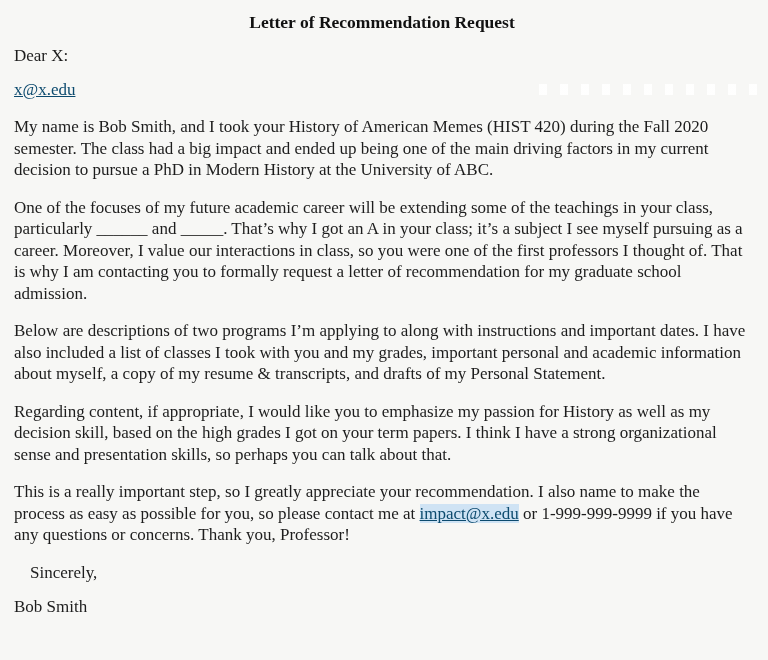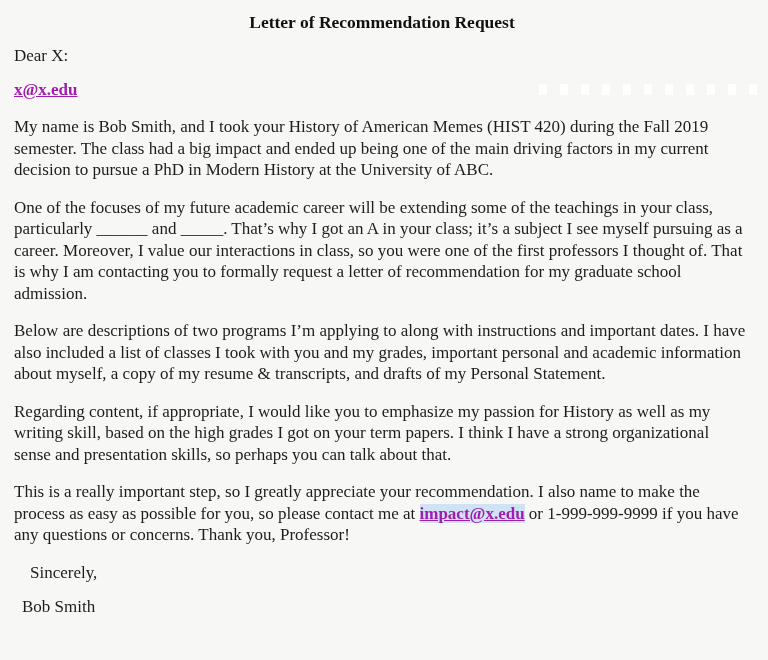--- a/index.html
+++ b/index.html
@@ -21,33 +21,32 @@
     line-height: 22px;
     font-weight: bold;
     text-align: center;
     margin: 0 0 12px 0;
     color: #111;
   }
   p { margin: 12px 0 16px 0; }
   .greeting, .email-line { margin-bottom: 12px; }
   .email-line { margin-bottom: 16px; }
   a.link {
-    color: #a21caf;
+    color: #0c4a6e;
     text-decoration: underline;
     cursor: pointer;
-    font-weight: bold;
   }
   a.link.highlighted { background: #cfe3f4; }
   .details-heading {
     font-weight: bold;
     color: #111;
     margin: 0 0 16px 0;
   }
   .signoff { margin: 0 0 13px 16px; }
-  .signature { margin: 8px; }
+  .signature { margin: 0; }
   .watermark-dots {
     position: absolute;
     top: 84px;
     right: 5px;
     width: 224px;
     height: 11px;
     background: repeating-linear-gradient(
       90deg,
       rgba(255, 255, 255, 0.95) 0px,
       rgba(255, 255, 255, 0.95) 8px,
@@ -63,28 +62,28 @@
 <div class="page">
 
   <h1 class="title">Letter of Recommendation Request</h1>
 
   <p class="greeting">Dear X:</p>
 
   <p class="email-line">
     <a class="link" href="#">x@x.edu</a>
   </p>
 
-  <p>My name is Bob Smith, and I took your History of American Memes (HIST 420) during the Fall 2019 semester. The class had a big impact and ended up being one of the main driving factors in my current decision to pursue a PhD in Modern History at the University of ABC.</p>
+  <p>My name is Bob Smith, and I took your History of American Memes (HIST 420) during the Fall 2020 semester. The class had a big impact and ended up being one of the main driving factors in my current decision to pursue a PhD in Modern History at the University of ABC.</p>
 
   <p>One of the focuses of my future academic career will be extending some of the teachings in your class, particularly ______ and _____. That’s why I got an A in your class; it’s a subject I see myself pursuing as a career. Moreover, I value our interactions in class, so you were one of the first professors I thought of. That is why I am contacting you to formally request a letter of recommendation for my graduate school admission.</p>
 
 
   <p>Below are descriptions of two programs I’m applying to along with instructions and important dates. I have also included a list of classes I took with you and my grades, important personal and academic information about myself, a copy of my resume &amp; transcripts, and drafts of my Personal Statement.</p>
 
-  <p>Regarding content, if appropriate, I would like you to emphasize my passion for History as well as my writing skill, based on the high grades I got on your term papers. I think I have a strong organizational sense and presentation skills, so perhaps you can talk about that.</p>
+  <p>Regarding content, if appropriate, I would like you to emphasize my passion for History as well as my decision skill, based on the high grades I got on your term papers. I think I have a strong organizational sense and presentation skills, so perhaps you can talk about that.</p>
 
   <p><span>This is a really important step, so I greatly appreciate your recommendation. I also name to make the process as easy as possible for you, so please contact me at </span><a class="link highlighted" href="#">impact@x.edu</a><span> or 1-999-999-9999 if you have any questions or concerns. Thank you, Professor!</span></p>
 
   <p class="signoff">Sincerely,</p>
 
   <p class="signature">Bob Smith</p>
 
 </div>
 
 <div class="watermark-dots"></div>

